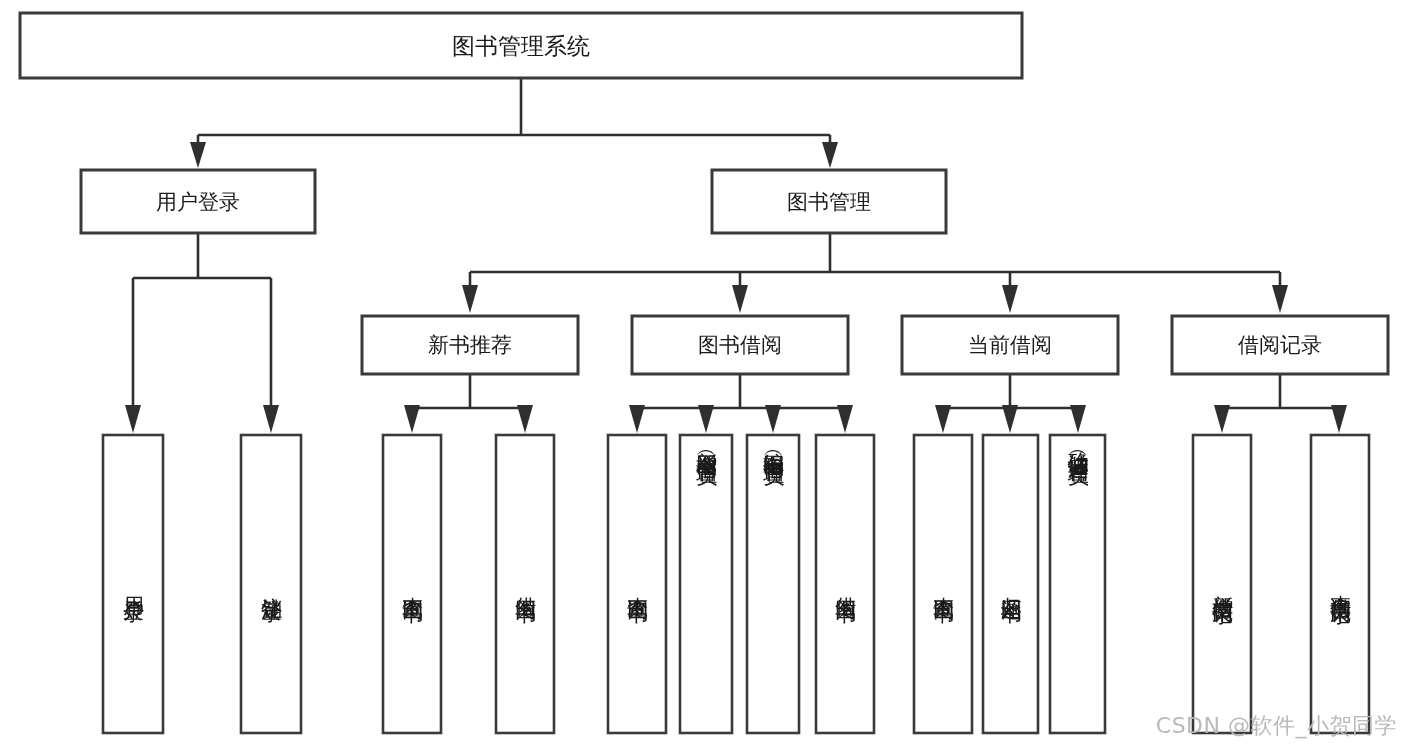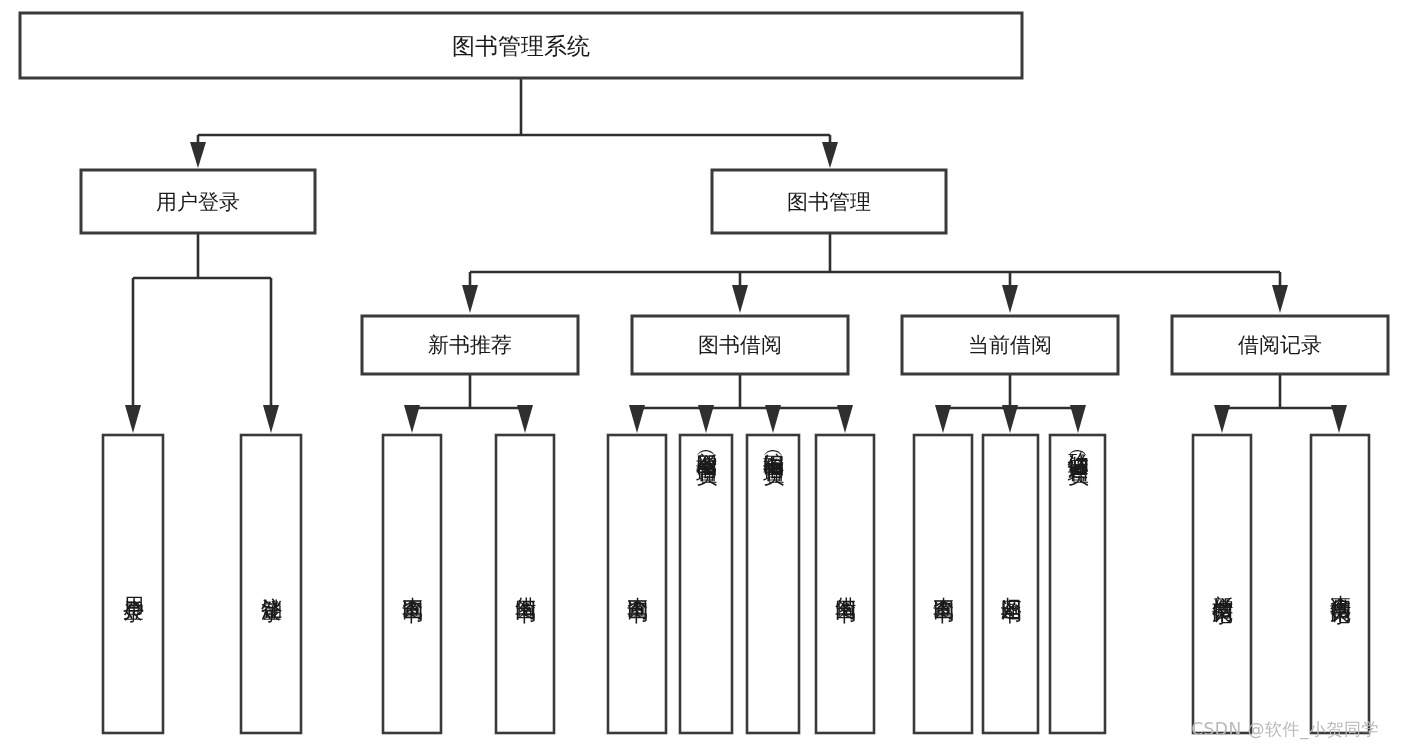--- a/index.html
+++ b/index.html
@@ -67,24 +67,24 @@
     font-family: "DejaVu Sans", "Liberation Sans", sans-serif;
     font-size: 21px;
     line-height: 1.22;
     letter-spacing: 2px;
     color: #1a1a1a;
     white-space: nowrap;
     text-align: center;
   }
   .watermark {
     position: absolute;
-    right: 26px;
+    right: 8px;
     bottom: 6px;
     font-family: "DejaVu Sans", "Liberation Sans", sans-serif;
-    font-size: 17px;
+    font-size: 22px;
     color: #b9b9b9;
     letter-spacing: 0.5px;
     user-select: none;
   }
 </style>
 </head>
 <body>
 
 <div id="diagram-root">
 

